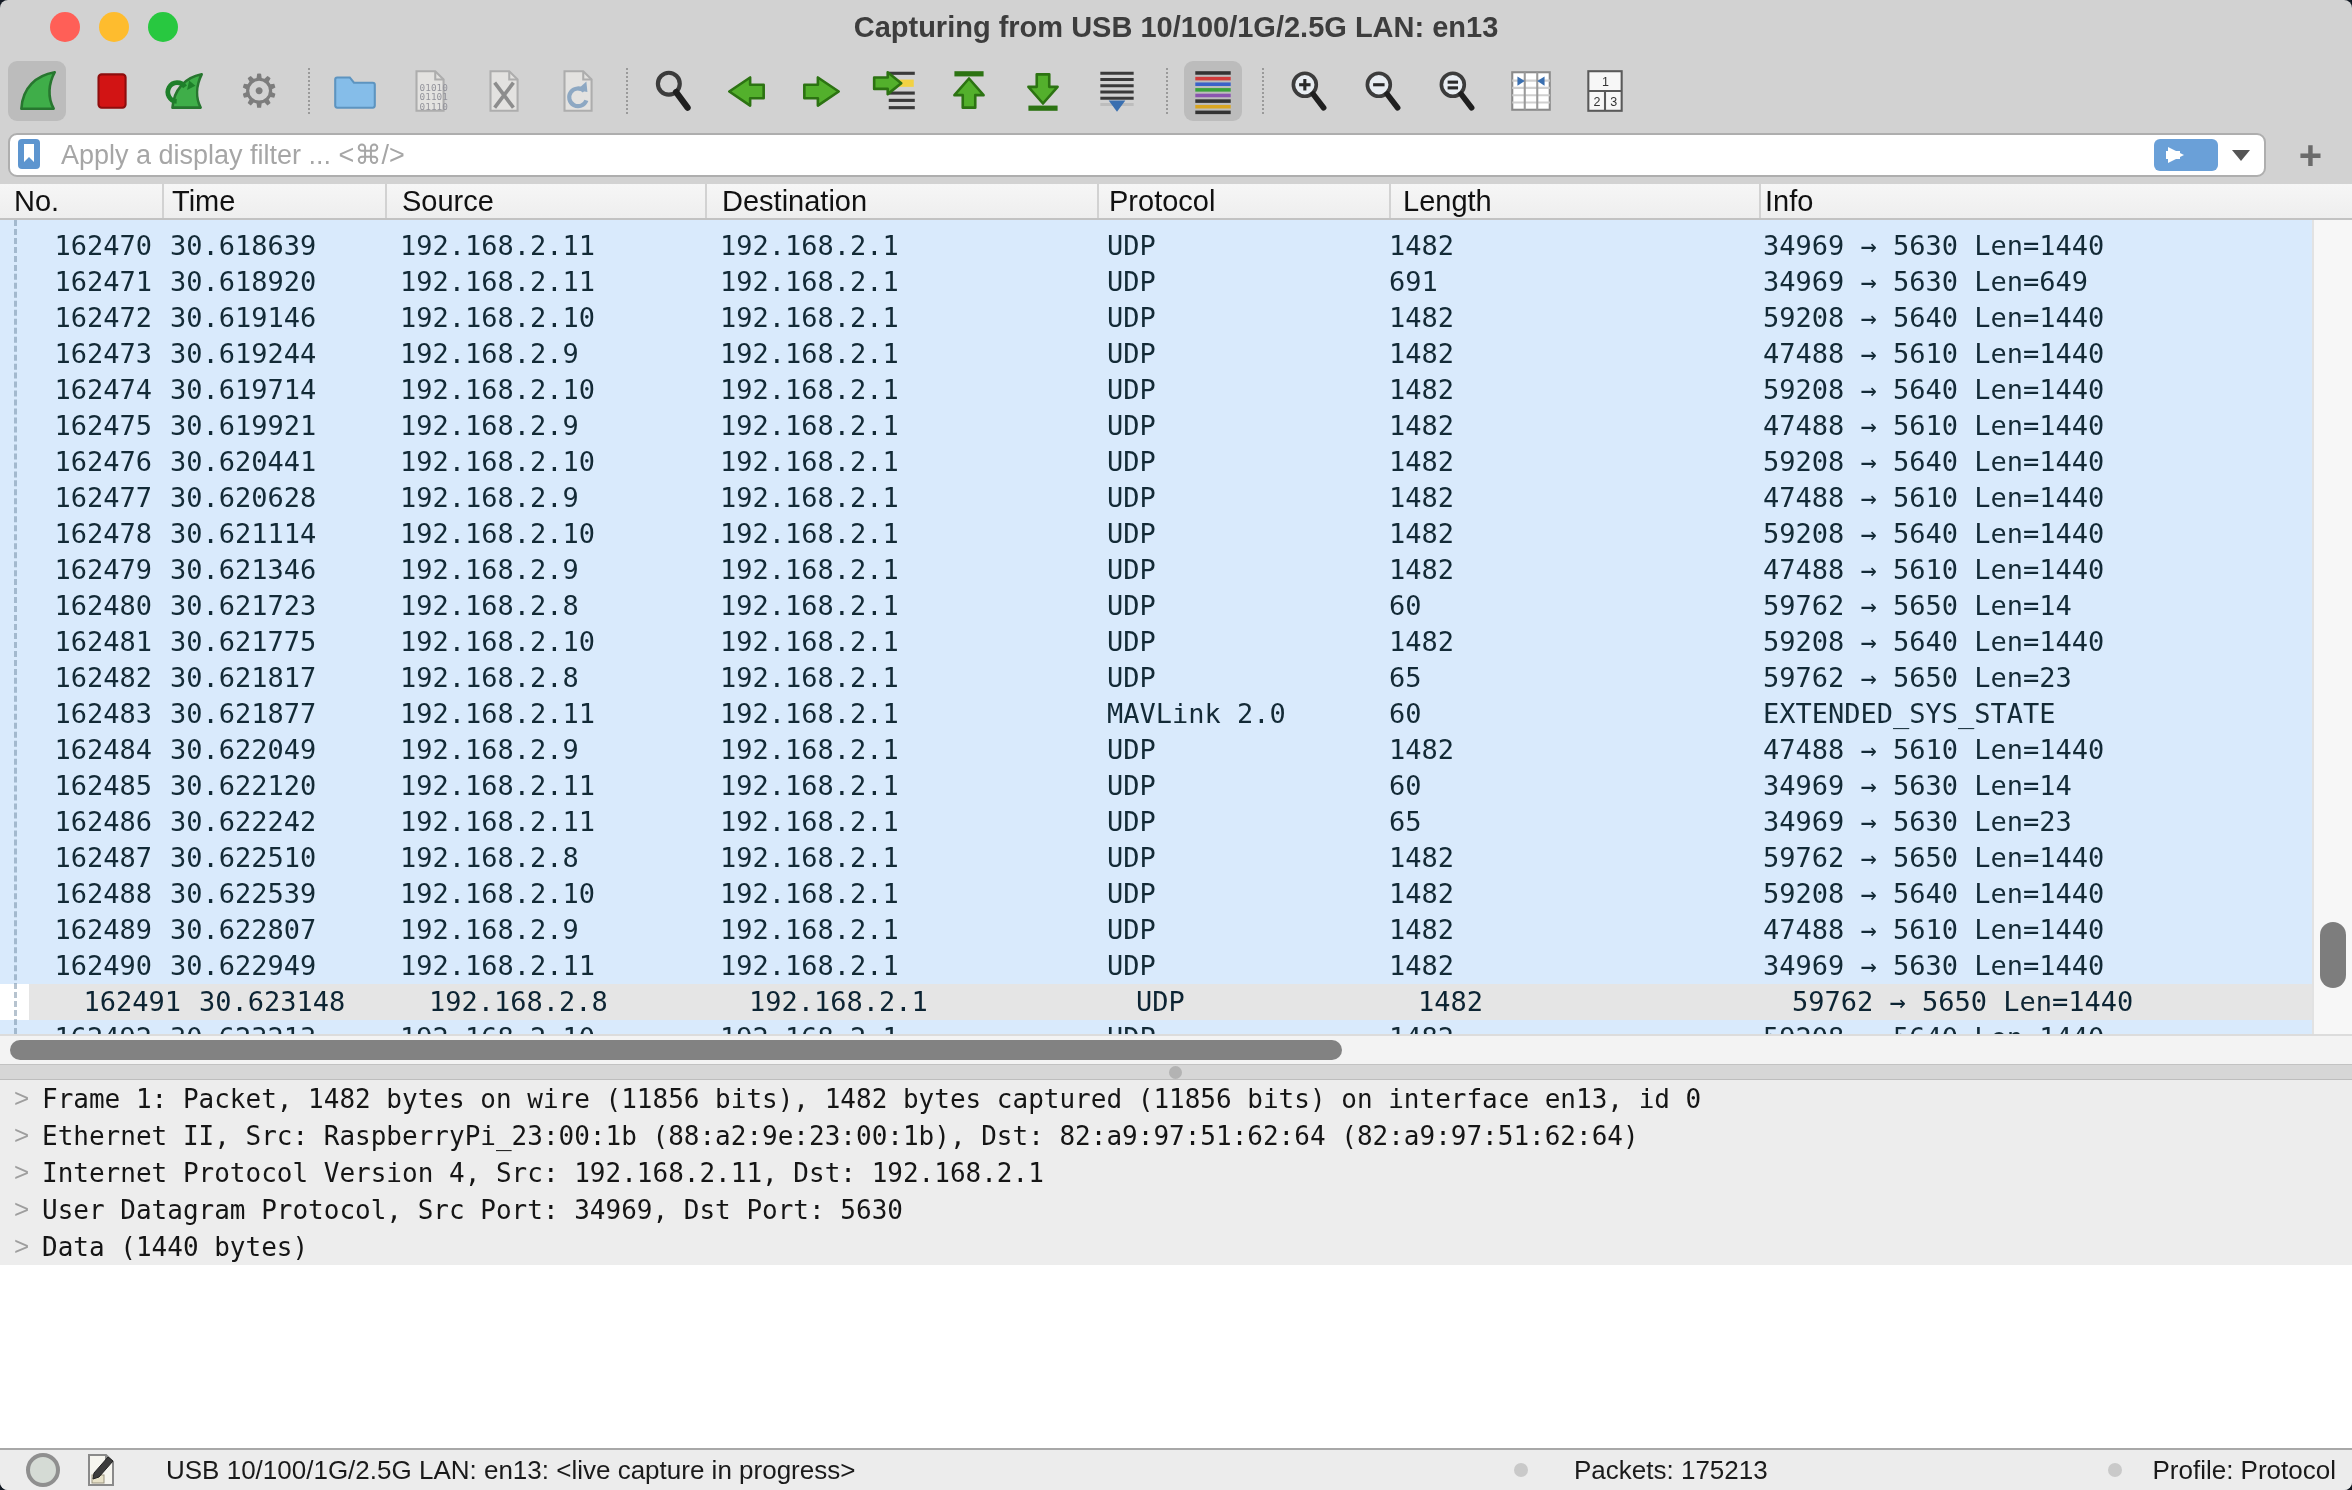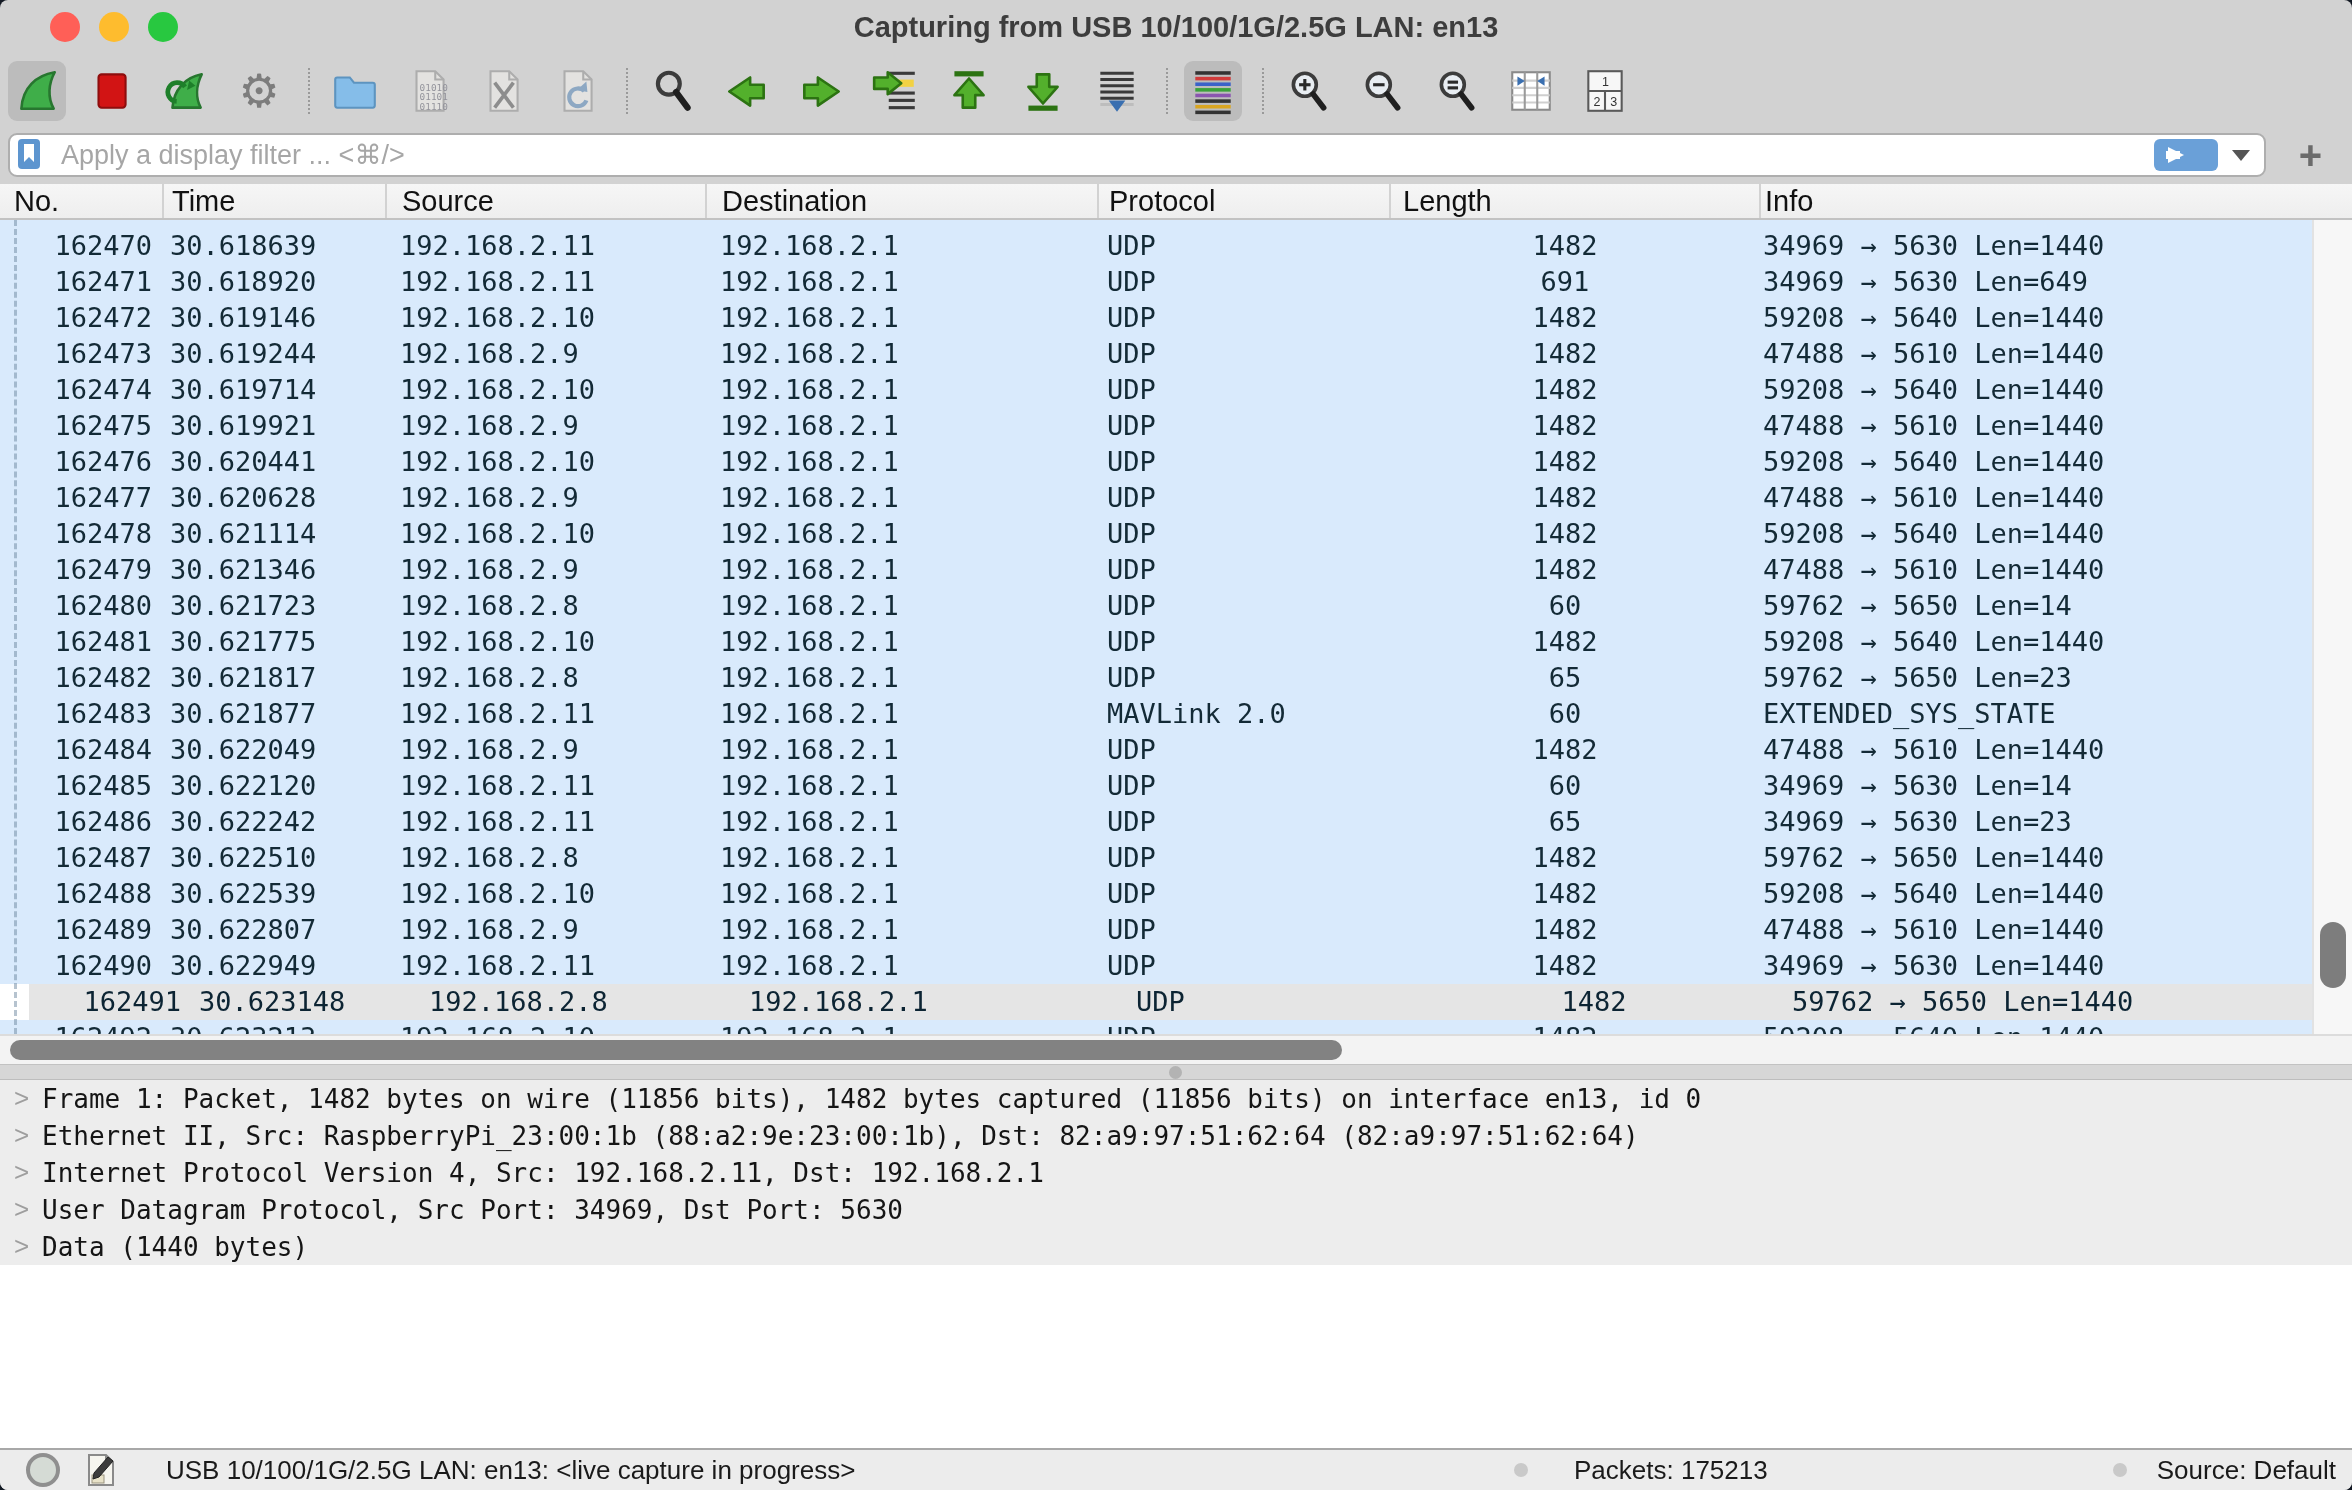--- a/index.html
+++ b/index.html
@@ -38,21 +38,21 @@
   .rows{position:absolute;left:0;top:220px;width:2312px;height:814px;overflow:hidden;background:#ffffff;}
   .rows:before{content:"";position:absolute;left:14px;top:0;bottom:0;border-left:3px dashed rgba(110,135,160,.5);z-index:5;}
   .prow{display:flex;height:36px;line-height:36px;font-family:"DejaVu Sans Mono","Liberation Mono",monospace;font-size:27px;color:#132a36;background:#d9eafc;white-space:nowrap;}
   .prow.sliver{height:8px;}
   .prow.selected{background:#e5e5e5;color:#0c2433;margin-left:29px;}
   .c0{width:162px;text-align:right;padding-right:10px;box-sizing:border-box;flex:0 0 auto;}
   .c1{width:223px;padding-left:8px;box-sizing:border-box;flex:0 0 auto;}
   .c2{width:320px;padding-left:15px;box-sizing:border-box;flex:0 0 auto;}
   .c3{width:392px;padding-left:15px;box-sizing:border-box;flex:0 0 auto;}
   .c4{width:292px;padding-left:10px;box-sizing:border-box;flex:0 0 auto;}
-  .c5{width:370px;text-align:center;padding-right:18px;box-sizing:border-box;flex:0 0 auto;}
+  .c5{width:370px;text-align:left;padding-right:18px;box-sizing:border-box;flex:0 0 auto;}
   .c6{flex:1;padding-left:4px;box-sizing:border-box;overflow:hidden;}
   .hdr .c0{text-align:left;padding-left:14px;}
   .hdr .c5{text-align:left;padding-right:0;}
   
   .vscroll{position:absolute;right:0;top:220px;width:40px;height:814px;background:#f7f7f7;border-left:2px solid #e2e2e2;box-sizing:border-box;}
   .vthumb{position:absolute;left:6px;top:702px;width:26px;height:66px;border-radius:13px;background:#7d7d7d;}
   .hscroll{position:absolute;left:0;top:1034px;width:100%;height:30px;background:#f3f3f3;border-top:2px solid #dcdcdc;box-sizing:border-box;}
   .hthumb{position:absolute;left:10px;top:4px;width:1332px;height:20px;border-radius:10px;background:#828282;}
   
   .splitter{position:absolute;left:0;top:1064px;width:100%;height:16px;background:#d6d6d6;border-top:1px solid #c2c2c2;border-bottom:1px solid #bdbdbd;box-sizing:border-box;}
@@ -578,17 +578,17 @@
         <path d="M8 20 L22 4 l5 4 -14 16 -6 2 Z" fill="#3c3c3c" stroke="#222" stroke-width="1"></path>
       </svg>
       <div class="sb-capture">USB 10/100/1G/2.5G LAN: en13: &lt;live capture in progress&gt;</div>
     </div>
     <div class="sb-mid">
       <div class="sb-dot"></div>
       <div>Packets: 175213</div>
     </div>
     <div class="sb-right">
       <div class="sb-dot"></div>
-      <div>Source: Default</div>
+      <div>Profile: Protocol</div>
     </div>
   </div>
 
 </div>
 
 </body></html>

